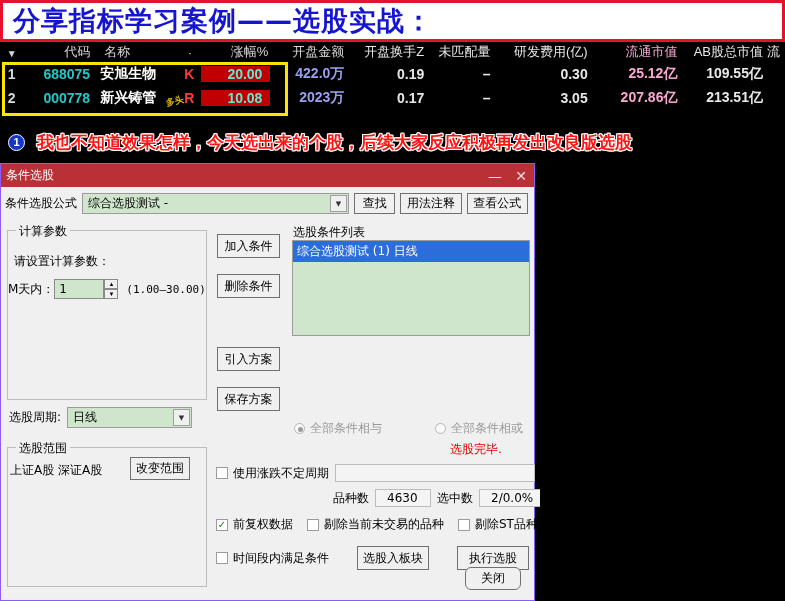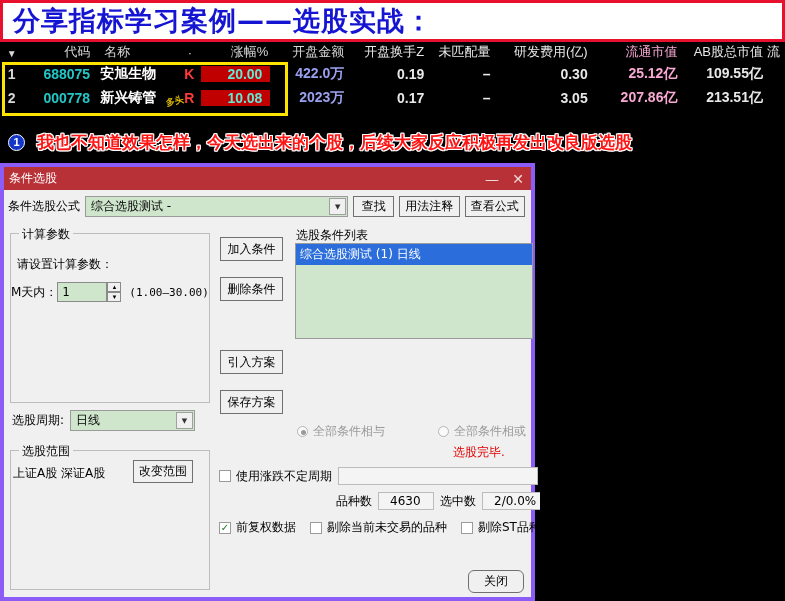--- a/index.html
+++ b/index.html
@@ -67,21 +67,21 @@
     color:#ff1414; font-size:17px; font-weight:bold; white-space:nowrap;
     font-family:"DejaVu Sans","Liberation Sans",sans-serif;
     text-shadow:
       -1px -1px 0 #fff, 1px -1px 0 #fff, -1px 1px 0 #fff, 1px 1px 0 #fff,
       0 -1px 0 #fff, 0 1px 0 #fff, -1px 0 0 #fff, 1px 0 0 #fff;
   }
 
   
   #dlg {
     position:absolute; left:0; top:163px; width:535px; height:438px;
-    background:#f0f0f0; border:4px solid #8b5cf6;
+    background:#f0f0f0; border:1px solid #8b5cf6;
   }
   #titlebar {
     height:23px; background:#b83137; display:flex; align-items:center;
     color:#ffffff; font-size:12px; padding-left:5px;
     font-family:"DejaVu Sans","Liberation Sans",sans-serif;
   }
   #titlebar .wbtns { margin-left:auto; display:flex; }
   #titlebar .wbtn {
     width:26px; height:23px; display:flex; align-items:center;
     justify-content:center; color:#f3dada; font-size:14px;
@@ -323,17 +323,25 @@
     <span class="chk">
       <span class="box"></span>
       <span>剔除当前未交易的品种</span>
     </span>
     <span class="chk">
       <span class="box"></span>
       <span>剔除ST品种</span>
     </span>
   </div>
 
+  <div style="position:absolute; left:215px; top:382px; display:flex; align-items:center; gap:28px;">
+    <span class="chk">
+      <span class="box"></span>
+      <span>时间段内满足条件</span>
+    </span>
+    <span class="btn" style="width:72px; height:24px;">选股入板块</span>
+    <span class="btn" style="width:72px; height:24px;">执行选股</span>
+  </div>
 
   <div class="btn" style="position:absolute; left:464px; top:403px; width:56px; height:23px;border-radius:6px;">关闭</div>
 </div>
 
 <div id="right-black"></div>
 
 </body></html>

